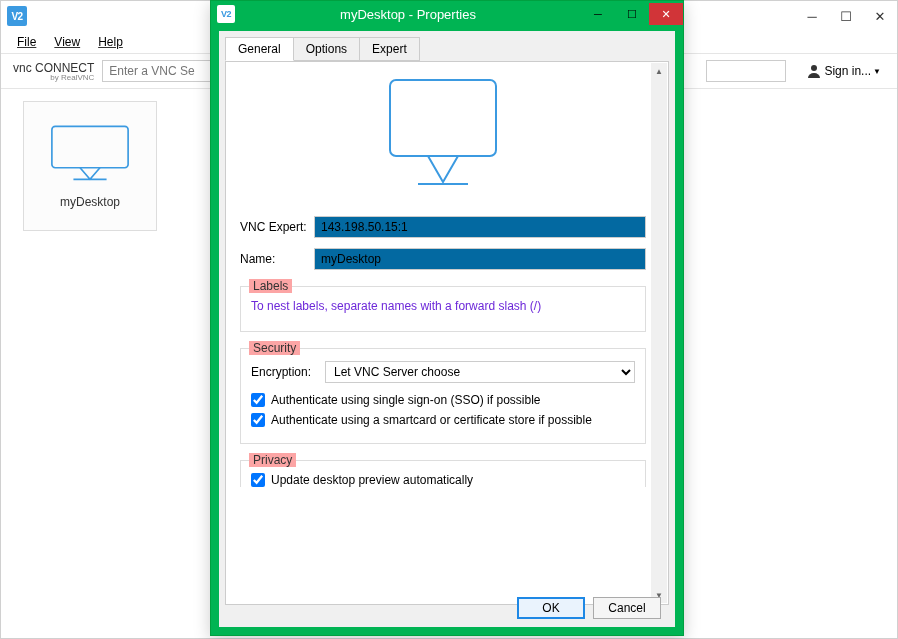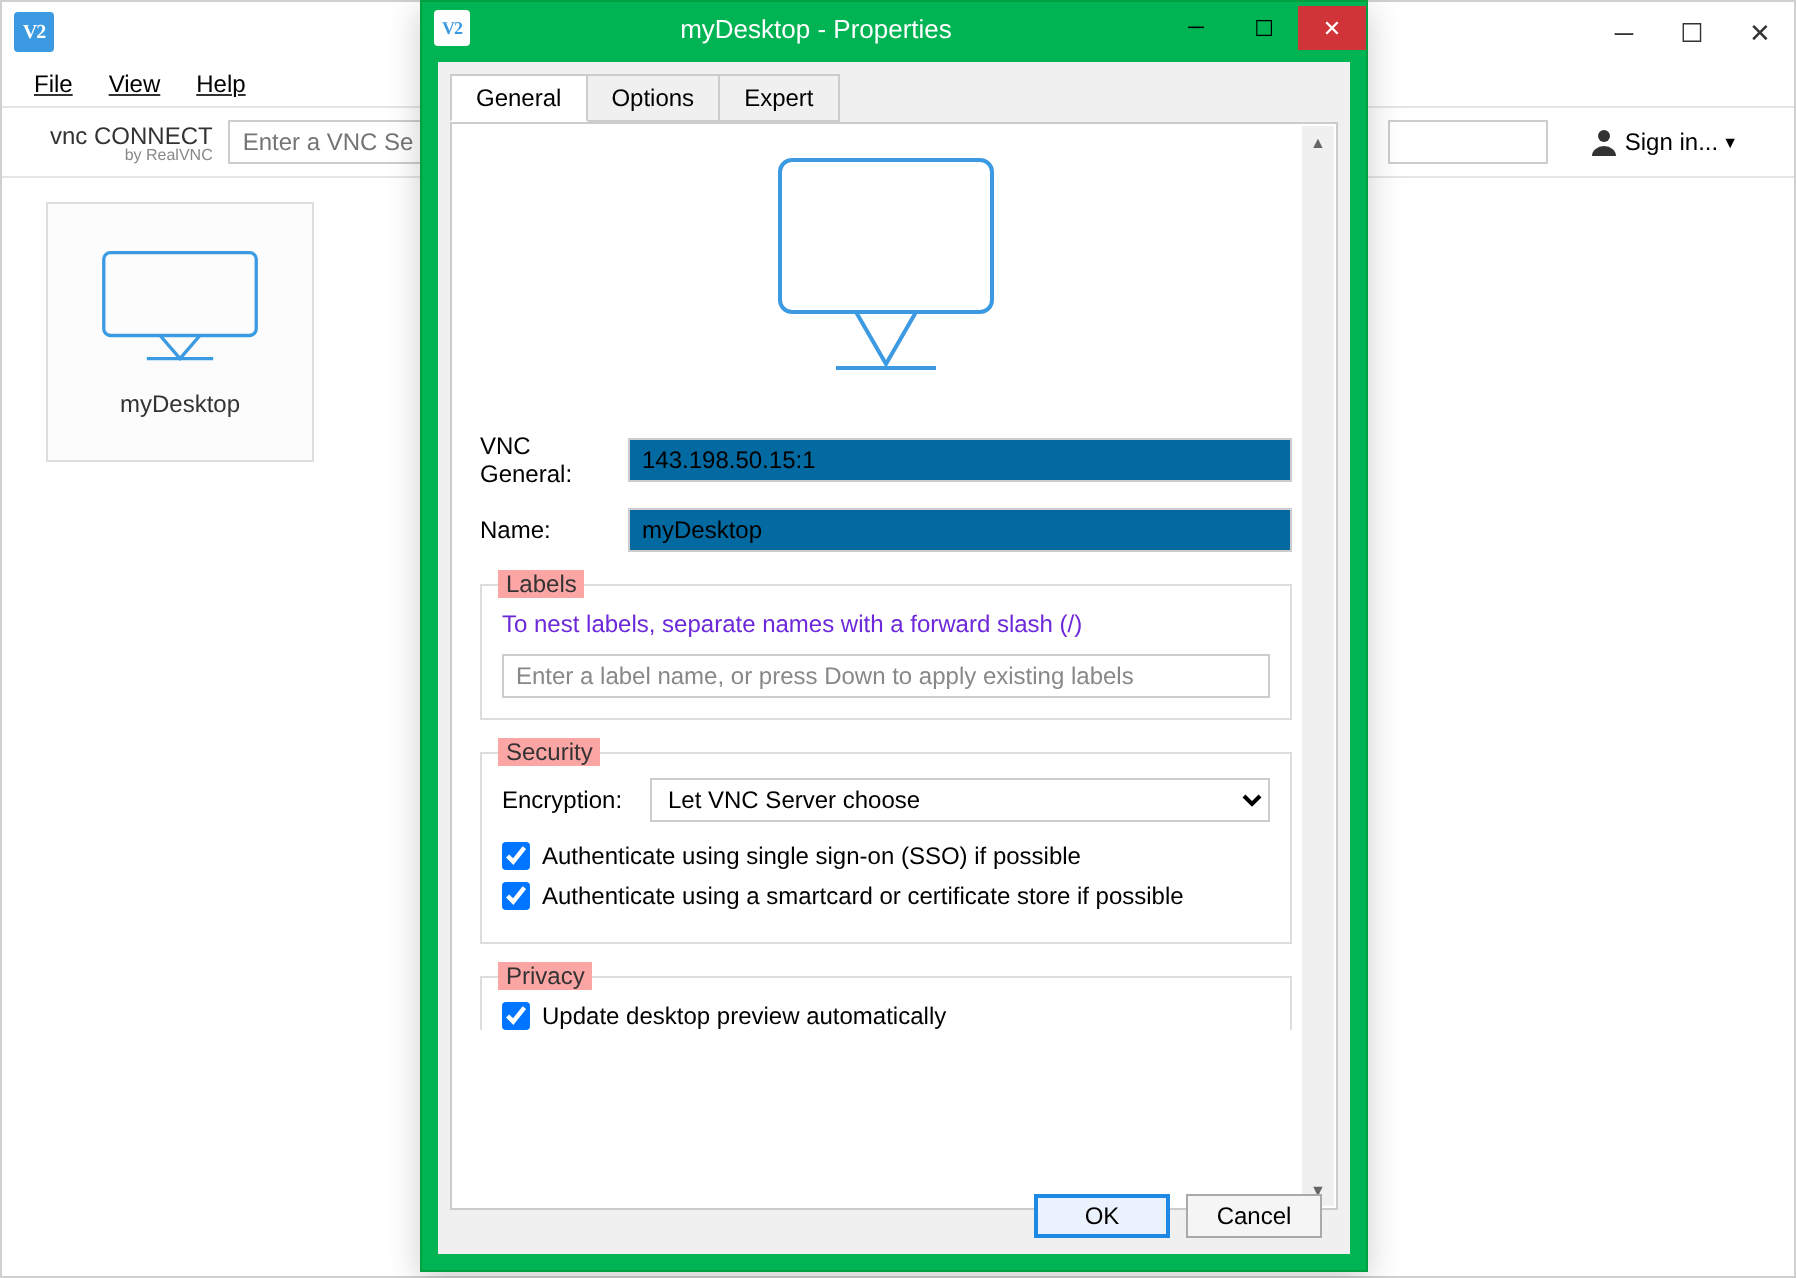--- a/index.html
+++ b/index.html
@@ -1,28 +1,28 @@
 <!DOCTYPE html>
 <html><head>
 <meta charset="utf-8">
 <style>
 * { box-sizing: border-box; margin: 0; padding: 0; font-family: "Segoe UI", Tahoma, sans-serif; font-size: 12px; }
 body { background: #fff; width: 898px; height: 639px; position: relative; overflow: hidden; }
 
 
 .main-window { position: absolute; top: 0; left: 0; width: 898px; height: 639px; background: #fff; border: 1px solid #d0d0d0; }
 .main-titlebar { height: 30px; display: flex; align-items: center; padding: 0 0 0 6px; }
-.vnc-logo { width: 20px; height: 20px; background: #3b9ae1; color: #fff; display: flex; align-items: center; justify-content: center; font-size: 10px; font-weight: bold; border-radius: 2px; letter-spacing: -0.5px; font-family: Liberation Serif, serif; }
+.vnc-logo { width: 20px; height: 20px; background: #3b9ae1; color: #fff; display: flex; align-items: center; justify-content: center; font-size: 10px; font-weight: bold; border-radius: 2px; letter-spacing: -0.5px; }
 .main-win-controls { margin-left: auto; display: flex; }
 .win-btn { width: 34px; height: 22px; display: flex; align-items: center; justify-content: center; background: #fff; border: none; color: #333; font-size: 13px; }
 .win-btn.close { background: #fff; }
 .main-menubar { height: 22px; display: flex; align-items: center; padding: 0 8px; gap: 2px; }
 .menu-item { padding: 2px 8px; cursor: pointer; }
 .menu-item span { text-decoration: underline; text-decoration-color: #333; }
-.main-toolbar { border-top: 1px solid #e5e5e5; border-bottom: 1px solid #e5e5e5; height: 36px; display: flex; align-items: center; padding: 0 24px; gap: 8px; }
+.main-toolbar { border-top: 1px solid #e5e5e5; border-bottom: 1px solid #e5e5e5; height: 36px; display: flex; align-items: center; padding: 0 12px; gap: 8px; }
 .connect-brand { font-size: 14px; letter-spacing: 0px; color: #333; white-space: nowrap; line-height: 1; }
 .connect-brand .sub { font-size: 8px; color: #888; display: block; text-align: right; }
 .search-input { flex: 0 0 86px; height: 22px; border: 1px solid #ccc; padding: 0 6px; color: #888; }
 .spacer { flex: 1; }
 .white-box { width: 80px; height: 22px; border: 1px solid #ccc; margin-right: 8px; background: #fff; }
 .signin { display: flex; align-items: center; gap: 2px; cursor: pointer; padding: 0 4px; }
 .signin .avatar { width: 16px; height: 16px; }
 .signin .caret { font-size: 8px; }
 
 .main-body { position: absolute; top: 88px; left: 0; right: 0; bottom: 0; background: #fff; }
@@ -147,32 +147,31 @@
         <div class="scroll-arrow">▼</div>
       </div>
 
       <div class="content-scroll">
         <svg class="monitor-large" viewBox="0 0 130 120">
           <rect x="12" y="6" width="106" height="76" rx="6" fill="none" stroke="#3b9ae1" stroke-width="2"></rect>
           <path d="M50 82 L65 108 L80 82 M40 110 L90 110" fill="none" stroke="#3b9ae1" stroke-width="2"></path>
         </svg>
 
         <div class="form-row">
-          <label>VNC General:</label>
+          <label>VNC Expert:</label>
           <input type="text" value="143.198.50.15:1" style="">
         </div>
         <div class="form-row">
           <label>Name:</label>
           <input type="text" value="myDesktop" style="">
         </div>
 
         <div class="fieldset">
           <div class="legend">Labels</div>
           <div class="hint">To nest labels, separate names with a forward slash (/)</div>
-          <input type="text" placeholder="Enter a label name, or press Down to apply existing labels" style="">
         </div>
 
         <div class="fieldset">
           <div class="legend">Security</div>
           <div class="enc-row">
             <label>Encryption:</label>
             <select>
               <option>Let VNC Server choose</option>
             </select>
           </div>

